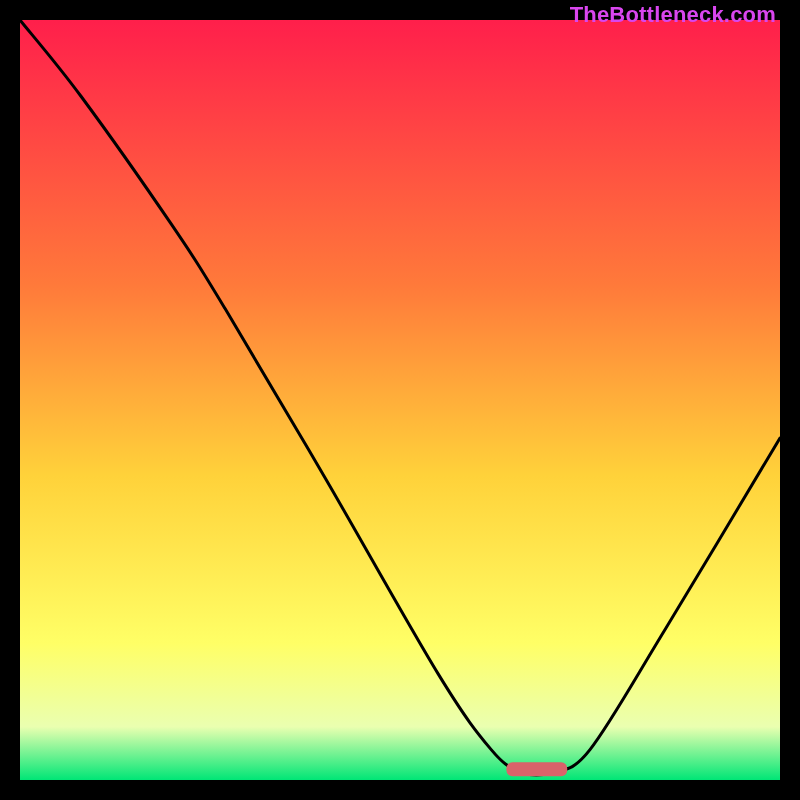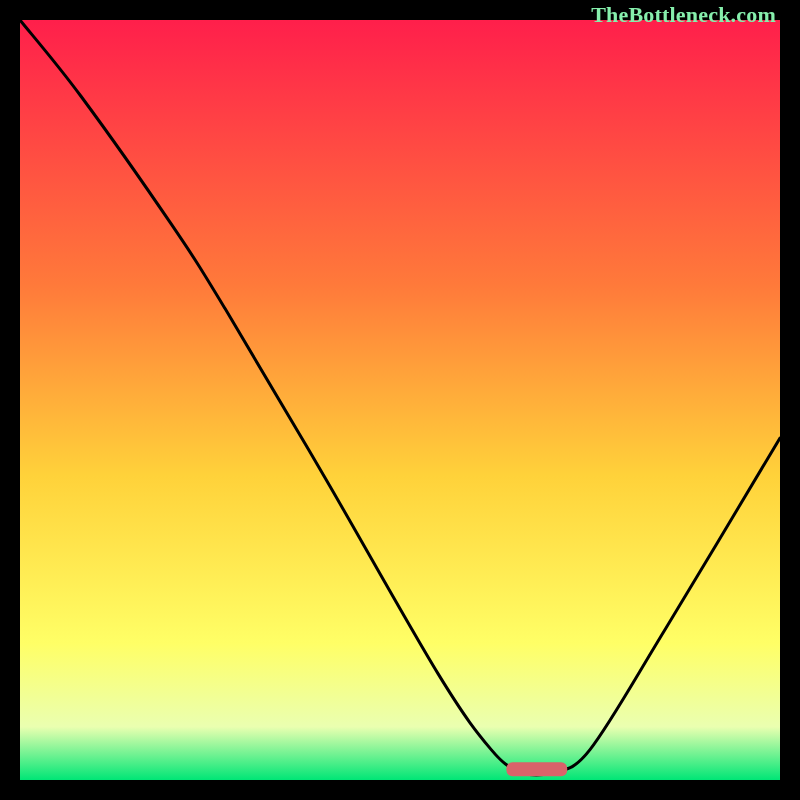--- a/index.html
+++ b/index.html
@@ -22,24 +22,24 @@
     position: absolute;
     left: 0;
     top: 0;
     width: 760px;
     height: 760px;
   }
   .watermark {
     position: absolute;
     top: 2px;
     right: 24px;
-    font-family: Liberation Serif, serif;
+    font-family: Liberation Sans, sans-serif;
     font-size: 22px;
     font-weight: 600;
-    color: #86efac;
+    color: #d946ef;
     letter-spacing: 0.2px;
     text-align: center;
   }
   .curve {
     fill: none;
     stroke: #000;
     stroke-width: 3;
     stroke-linecap: round;
     stroke-linejoin: round;
   }

